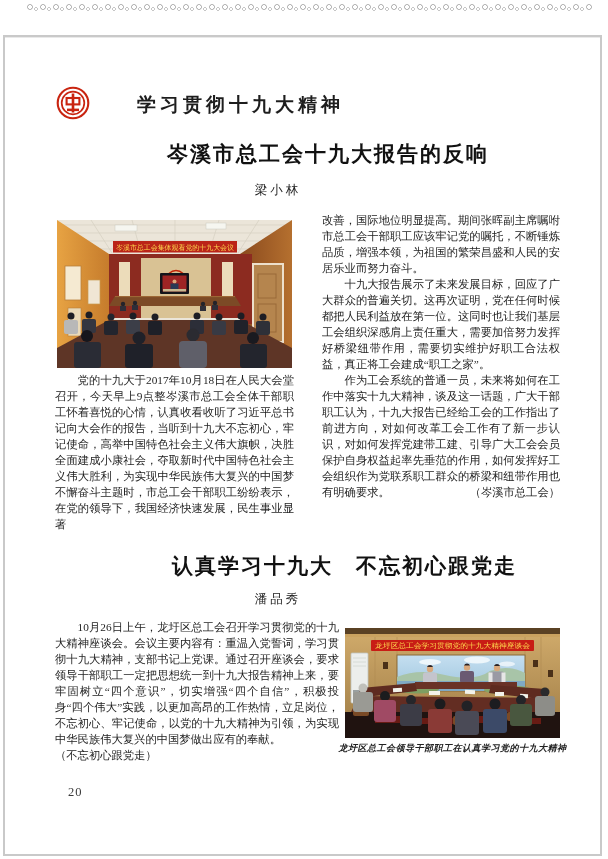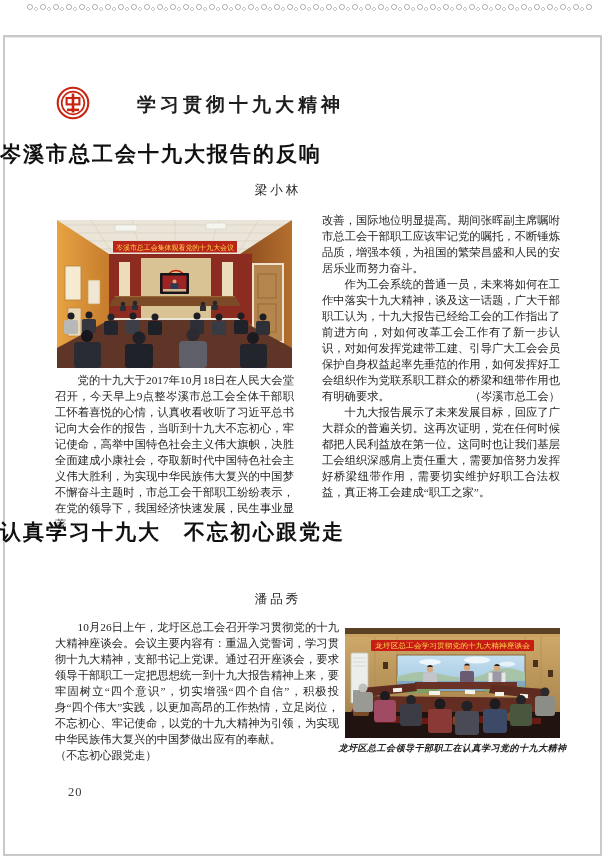--- a/index.html
+++ b/index.html
@@ -21,26 +21,26 @@
     position:absolute; left:3px; top:35px; width:599px; height:821px;
     border:2px solid #c9c9c9; box-shadow:inset 0 1px 0 #e9e9e9;
   }
   .masthead-logo { position:absolute; left:56px; top:86px; width:34px; height:34px; }
   .masthead-title {
     position:absolute; left:97px; top:92px;
     font-family:"Liberation Serif","DejaVu Serif",serif;
     font-weight:bold; font-size:19px; letter-spacing:4px; color:#1d1d1d;margin-left:40px;
   }
   .a-title {
-    position:absolute; left:0; width:489px; text-align:left;
+    position:absolute; left:0; width:489px; text-align:right;
     font-family:"Liberation Sans","DejaVu Sans",sans-serif;
     font-weight:bold; font-size:21px; letter-spacing:2px; color:#111;
   }
   .a1-title { top:140px; }
-  .a2-title { top:518px; }
+  .a2-title { top:552px;margin-left:28px; }
   .a-author {
     position:absolute; left:0; width:556px; text-align:center;
     font-size:12.5px; letter-spacing:3px; color:#222;
   }
   .a1-author { top:182px; }
   .a2-author { top:591px; }
   .photo { position:absolute; display:block; }
   #photo1 { left:57px; top:220px; }
   #photo2 { left:345px; top:628px; }
   .bodytext {
@@ -179,22 +179,22 @@
         <rect x="183" y="124" width="27" height="24" rx="3" fill="#23252d"></rect>
     </g>
   </g>
 </svg>
 
 <div id="a1col1" class="bodytext">
   <p class="indent">党的十九大于2017年10月18日在人民大会堂召开，今天早上9点整岑溪市总工会全体干部职工怀着喜悦的心情，认真收看收听了习近平总书记向大会作的报告，当听到十九大不忘初心，牢记使命，高举中国特色社会主义伟大旗帜，决胜全面建成小康社会，夺取新时代中国特色社会主义伟大胜利，为实现中华民族伟大复兴的中国梦不懈奋斗主题时，市总工会干部职工纷纷表示，在党的领导下，我国经济快速发展，民生事业显著</p>
 </div>
 <div id="a1col2" class="bodytext">
   <p>改善，国际地位明显提高。期间张晖副主席嘱咐市总工会干部职工应该牢记党的嘱托，不断锤炼品质，增强本领，为祖国的繁荣昌盛和人民的安居乐业而努力奋斗。</p>
+  <p class="indent">十九大报告展示了未来发展目标，回应了广大群众的普遍关切。这再次证明，党在任何时候都把人民利益放在第一位。这同时也让我们基层工会组织深感肩上责任重大，需要加倍努力发挥好桥梁纽带作用，需要切实维护好职工合法权益，真正将工会建成“职工之家”。</p>
   <p class="indent"><span>作为工会系统的普通一员，未来将如何在工作中落实十九大精神，谈及这一话题，广大干部职工认为，十九大报告已经给工会的工作指出了前进方向，对如何改革工会工作有了新一步认识，对如何发挥党建带工建、引导广大工会会员保护自身权益起率先垂范的作用，如何发挥好工会组织作为党联系职工群众的桥梁和纽带作用也有明确要求。</span><span class="attr-inline">（岑溪市总工会）</span></p>
-  <p class="indent">十九大报告展示了未来发展目标，回应了广大群众的普遍关切。这再次证明，党在任何时候都把人民利益放在第一位。这同时也让我们基层工会组织深感肩上责任重大，需要加倍努力发挥好桥梁纽带作用，需要切实维护好职工合法权益，真正将工会建成“职工之家”。</p>
 </div>
 
 <div class="a-title a2-title">认真学习十九大　不忘初心跟党走</div>
 <div class="a-author a2-author">潘品秀</div>
 
 <div id="a2body" class="bodytext">
   <p class="indent">10月26日上午，龙圩区总工会召开学习贯彻党的十九大精神座谈会。会议主要内容有：重温入党誓词，学习贯彻十九大精神，支部书记上党课。通过召开座谈会，要求领导干部职工一定把思想统一到十九大报告精神上来，要牢固树立“四个意识”，切实增强“四个自信”，积极投身“四个伟大”实践，以更加高昂的工作热情，立足岗位，不忘初心、牢记使命，以党的十九大精神为引领，为实现中华民族伟大复兴的中国梦做出应有的奉献。</p>
   <p class="attr-line">（不忘初心跟党走）</p>
 </div>
 

